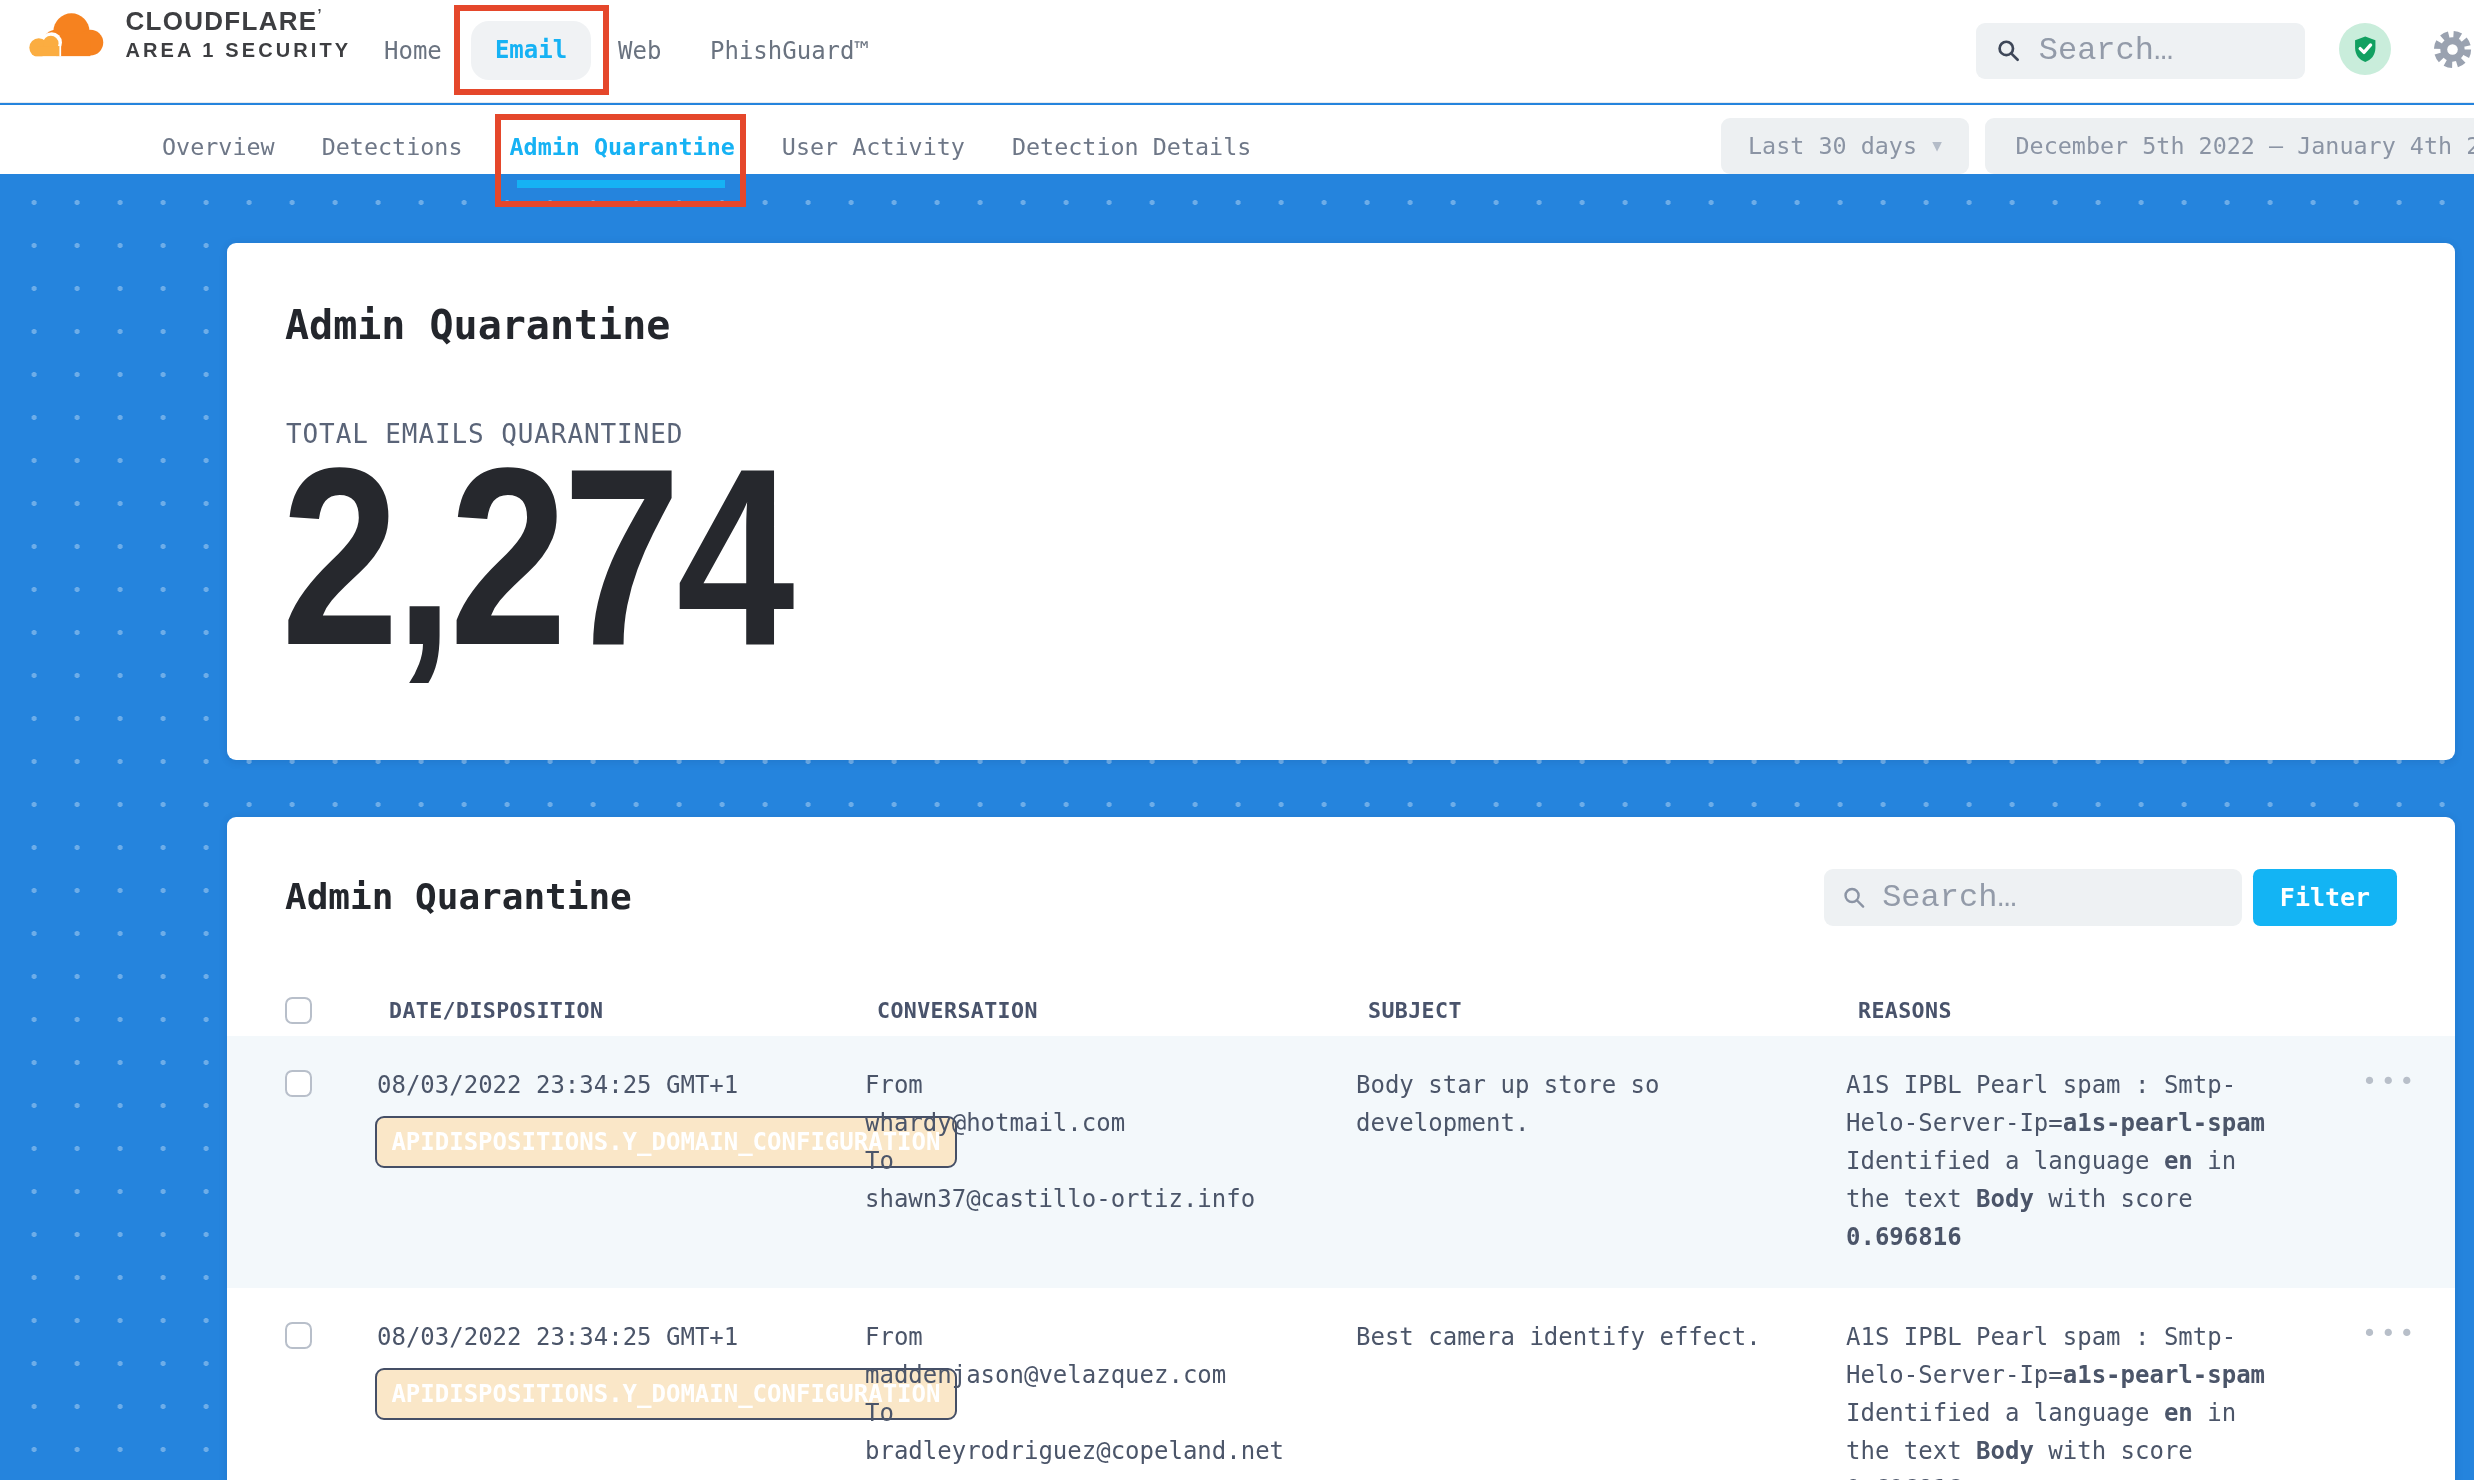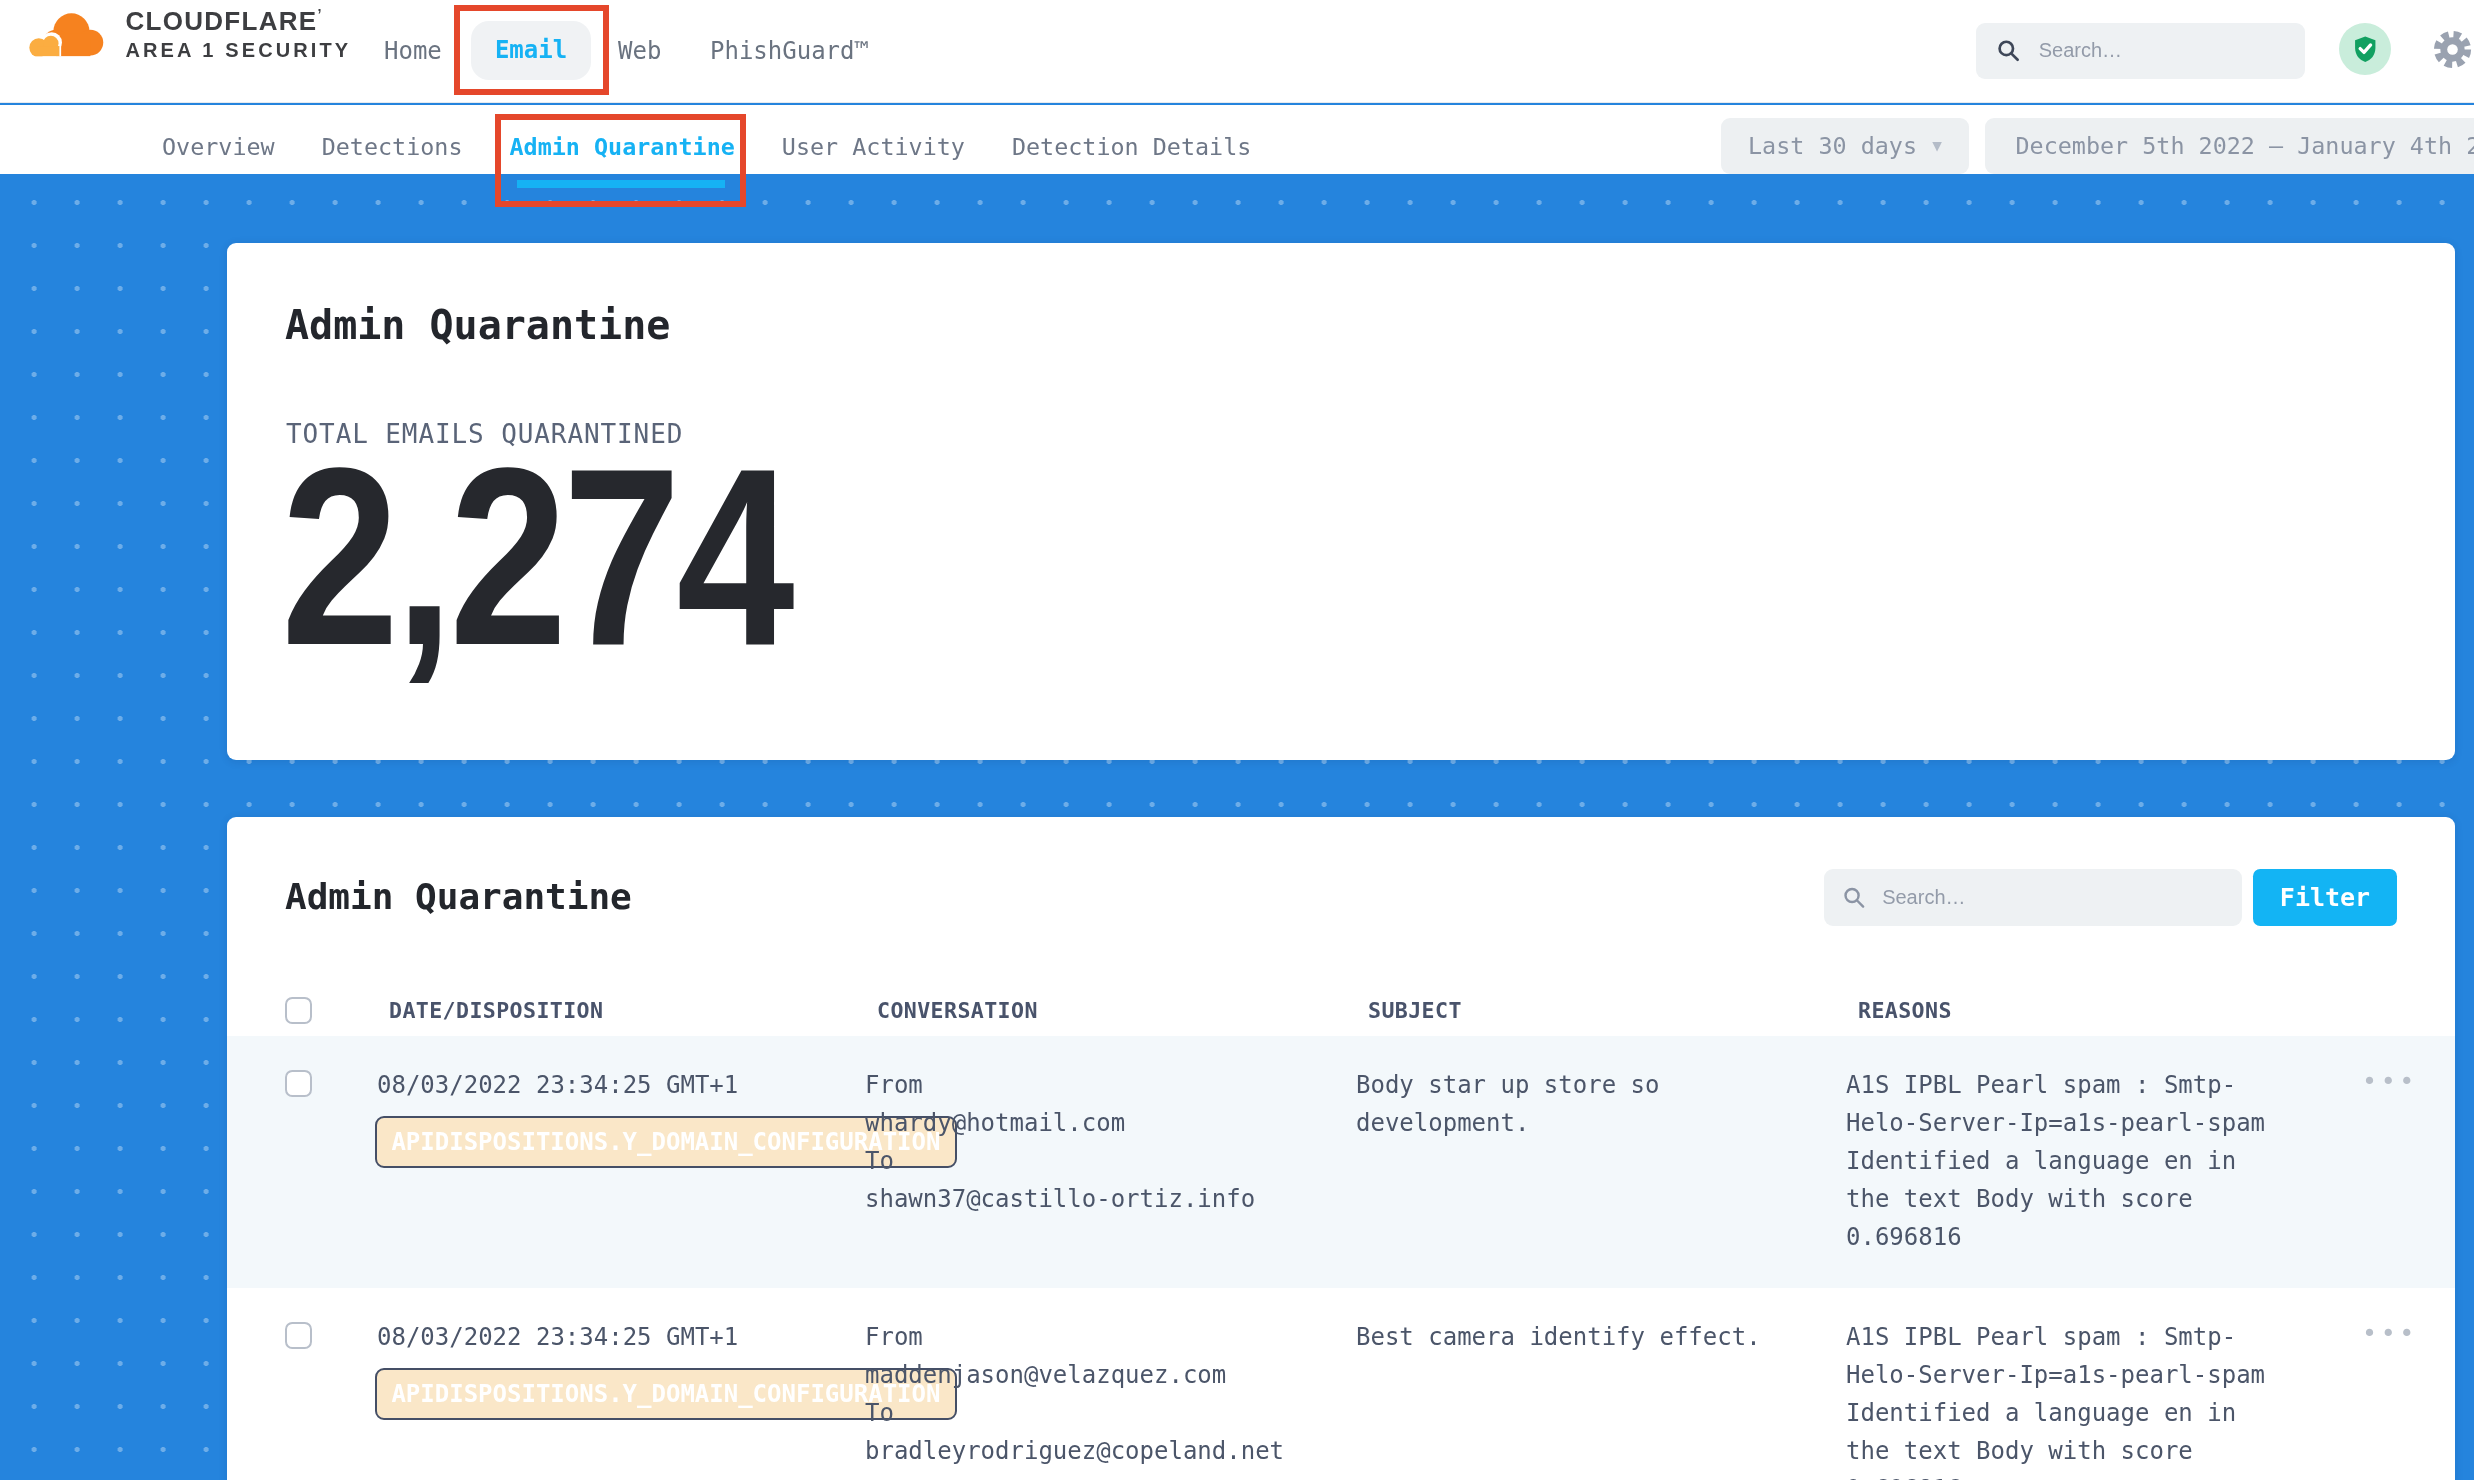--- a/index.html
+++ b/index.html
@@ -24,22 +24,22 @@
   .brand-tick { font-size:14.4px; vertical-align:top; }
   .brand-sub  { font-size:20px; font-weight:bold; letter-spacing:3.1px; margin-top:3.6px; }
   .topnav-item { position:absolute; top:0; height:102px; display:flex; align-items:center;
     font-size:24px; color:#6a7380; cursor:pointer; }
   .topnav-pill { position:absolute; left:471px; top:20.7px; width:120px; height:59px;
     background:#f0f2f4; border-radius:18px; display:flex; align-items:center; justify-content:center;
     font-size:24px; font-weight:bold; color:#16b2f4; cursor:pointer; }
   .hsearch { position:absolute; left:1976px; top:22.5px; width:329px; height:56px;
     background:#eef1f3; border-radius:9px; display:flex; align-items:center; padding:0 20px; gap:18px; }
   .hsearch input, .tsearch input {
-    border:none; outline:none; background:transparent; font-family:Liberation Sans, sans-serif;
-    font-size:20px; color:#4b5569; width:100%;
+    border:none; outline:none; background:transparent; font-family:Liberation Mono, monospace;
+    font-size:32px; color:#4b5569; width:100%;
   }
   .hsearch input::placeholder, .tsearch input::placeholder { color:#939ba9; }
   .shield-badge { position:absolute; left:2339px; top:23.4px; width:52px; height:52px;
     border-radius:50%; background:#c9eddb; display:flex; align-items:center; justify-content:center; }
   .gear { position:absolute; left:2429px; top:26px; width:47px; height:47px; cursor:pointer; }
   
   .subnav { position:absolute; left:0; top:105px; width:2475px; height:69px; background:#ffffff; z-index:9; }
   .tabs { position:absolute; left:162px; top:0; height:83px; display:flex; align-items:center; gap:47px; }
   .tab { font-size:23.4px; color:#6e7787; white-space:nowrap; cursor:pointer; }
   .tab.active { color:#16b2f4; font-weight:bold; }
@@ -79,21 +79,21 @@
   .th { font-size:21.6px; font-weight:bold; letter-spacing:0.4px; color:#49536b;margin-left:12px; }
   .rows { position:absolute; left:0; top:219px; width:100%; }
   .row { min-height:252px; padding-top:30px; font-size:24px; line-height:38px; color:#4b5569; }
   .row.striped { background:#f3f8fb; }
   .checkbox { width:27px; height:27px; border:2.7px solid #b8bfca; border-radius:7.2px;
     background:#ffffff; margin-top:3.6px; cursor:pointer; }
   .thead .checkbox { margin-top:0; }
   .cell-conv { position:relative; z-index:2; white-space:pre-line; }
   .cell-subj div { width:449px; }
   .cell-reasons div { width:433px; }
-  .b { font-weight:normal; }
+  .b { font-weight:bold; }
   .disposition-badge { position:absolute; left:148px; top:80px; height:52px; z-index:1;
     background:#fae7c8; border:2.7px solid #454f66; border-radius:9px;
     display:flex; align-items:center; padding:0 14.4px; white-space:nowrap;
     font-size:24px; font-weight:bold; color:#ffffff; }
   .dots-menu { padding-left:83px; font-size:25px; letter-spacing:3.6px; color:#b8bfc9;
     line-height:32px; cursor:pointer; }
 </style>
 </head>
 <body>
 

